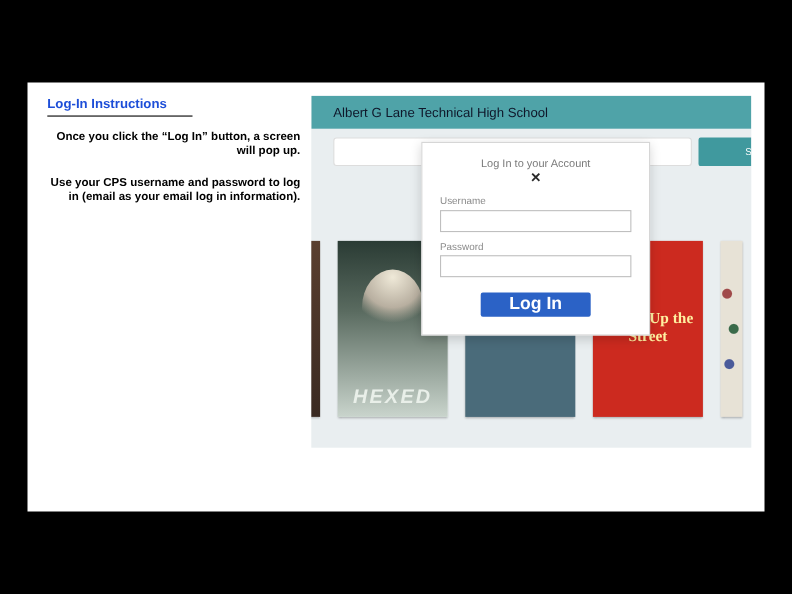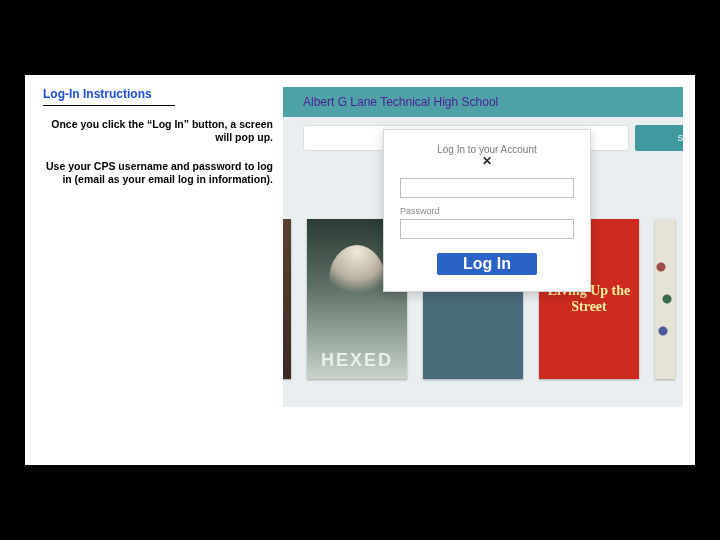--- a/index.html
+++ b/index.html
@@ -58,21 +58,21 @@
   .topbar {
     position: absolute;
     top: 0; left: 0; right: 0;
     height: 30px;
     background: #4fa3a8;
     display: flex;
     align-items: center;
     padding-left: 20px;
   }
   .school {
-    color: #4c1d95;
+    color: #0f172a;
     font-size: 12px;
   }
   .searchbar {
     position: absolute;
     top: 38px;
     left: 20px;
     right: 0;
     height: 26px;
     display:flex;
     gap:6px;
@@ -107,21 +107,21 @@
   }
   .cover {
     width: 100px;
     height: 160px;
     background: #777;
     position: relative;
     box-shadow: 0 1px 2px rgba(0,0,0,0.3);
     overflow:hidden;
   }
   .cover.c1 { width: 36px; background: linear-gradient(#5a3f2f,#3a2a22); }
-  .cover.c2 { background: linear-gradient(180deg,#2a3b34 0%,#5a6b60 40%,#c9d4cc 100%); }
+  .cover.c2 { background: linear-gradient(180deg,#2a3b34 0%,#5a6b60 40%,#c9d4cc 100%); font-style: italic; }
   .cover.c2::after{
     content:"";
     position:absolute; top:26px; left:22px;
     width:56px; height:70px;
     background: radial-gradient(circle at 50% 10%, #efe9d8 0%, #b8afa0 40%, transparent 60%);
     border-radius: 50% 50% 40% 40%;
   }
   .cover.c2 .title {
     position:absolute; bottom:8px; left:0; right:0;
     text-align:center;
@@ -238,20 +238,21 @@
         <div class="title">Living Up the Street</div>
       </div>
       <div class="cover c5"></div>
     </div>
 
     <div class="modal">
       <div class="modal-header">
         <span class="modal-title">Log In to your Account</span>
         <span class="close">✕</span>
       </div>
+      <div class="field-label">Username</div>
       <input class="field-input" value="" style="">
       <div class="field-label">Password</div>
       <input class="field-input" type="password" style="">
       <button class="login-btn">Log In</button>
     </div>
   </div>
 
 </div>
 
 </body></html>

